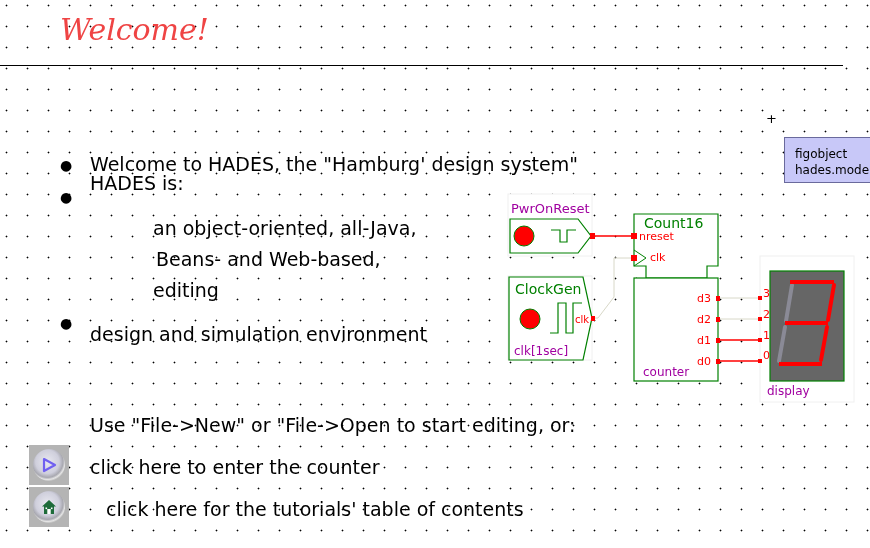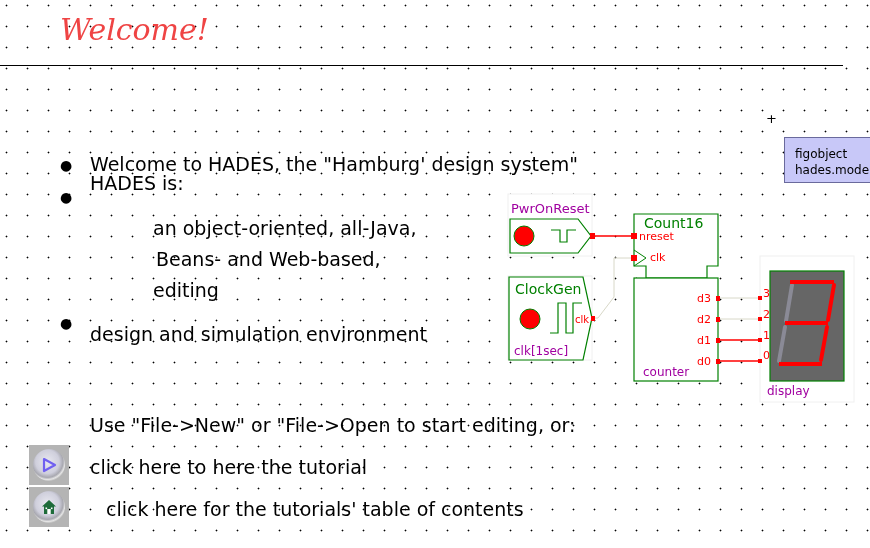--- a/index.html
+++ b/index.html
@@ -59,21 +59,21 @@
 
 <div class="abs txt" style="left:90px; top:414px;">Use "File-&gt;New" or "File-&gt;Open to start editing, or:</div>
 
 <div class="abs nav-btn" style="left:29px; top:445px;">
   <div class="nav-ring">
     <svg width="16" height="16" viewBox="0 0 16 16">
       <polygon points="3,2 14,8 3,14" fill="none" stroke="#7060f0" stroke-width="2.2" stroke-linejoin="round"></polygon>
     </svg>
   </div>
 </div>
-<div class="abs txt" style="left:90px; top:456px;">click here to here the tutorial</div>
+<div class="abs txt" style="left:90px; top:456px;">click here to enter the counter</div>
 
 <div class="abs nav-btn" style="left:29px; top:487px;">
   <div class="nav-ring">
     <svg width="16" height="16" viewBox="0 0 16 16">
       <polygon points="8,1 1,7.5 3,7.5 3,15 13,15 13,7.5 15,7.5" fill="#1e6b3a"></polygon>
       <rect x="6.3" y="10" width="3.4" height="5" fill="#ffffff"></rect>
       <rect x="4.5" y="8.5" width="1.6" height="1.6" fill="#ffffff"></rect>
       <rect x="9.9" y="8.5" width="1.6" height="1.6" fill="#ffffff"></rect>
     </svg>
   </div>

